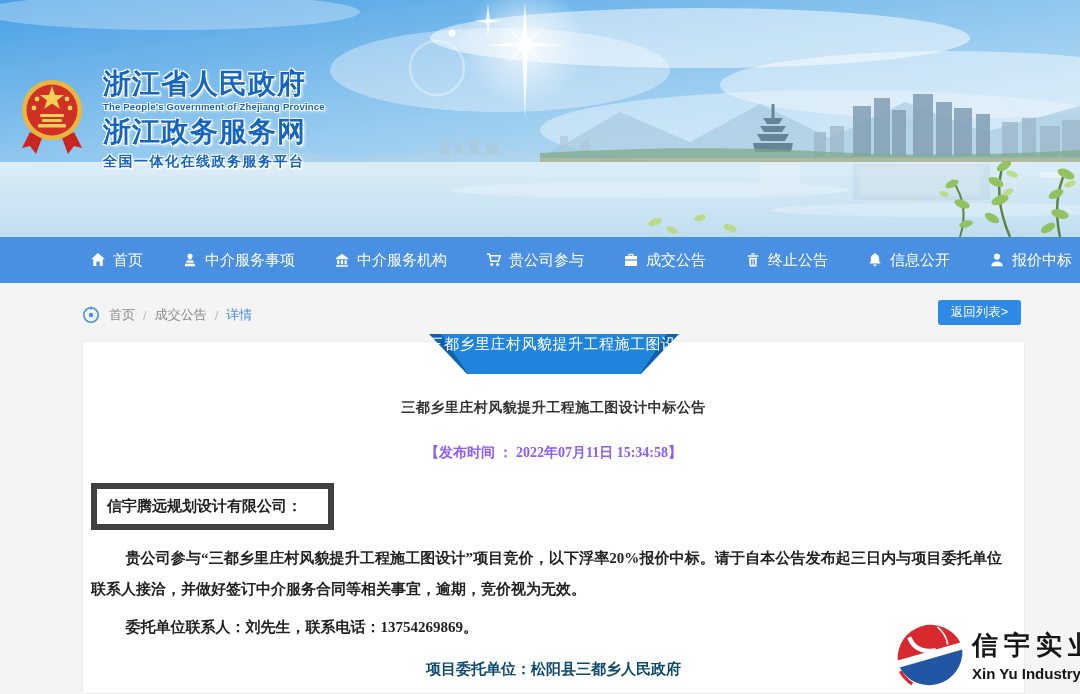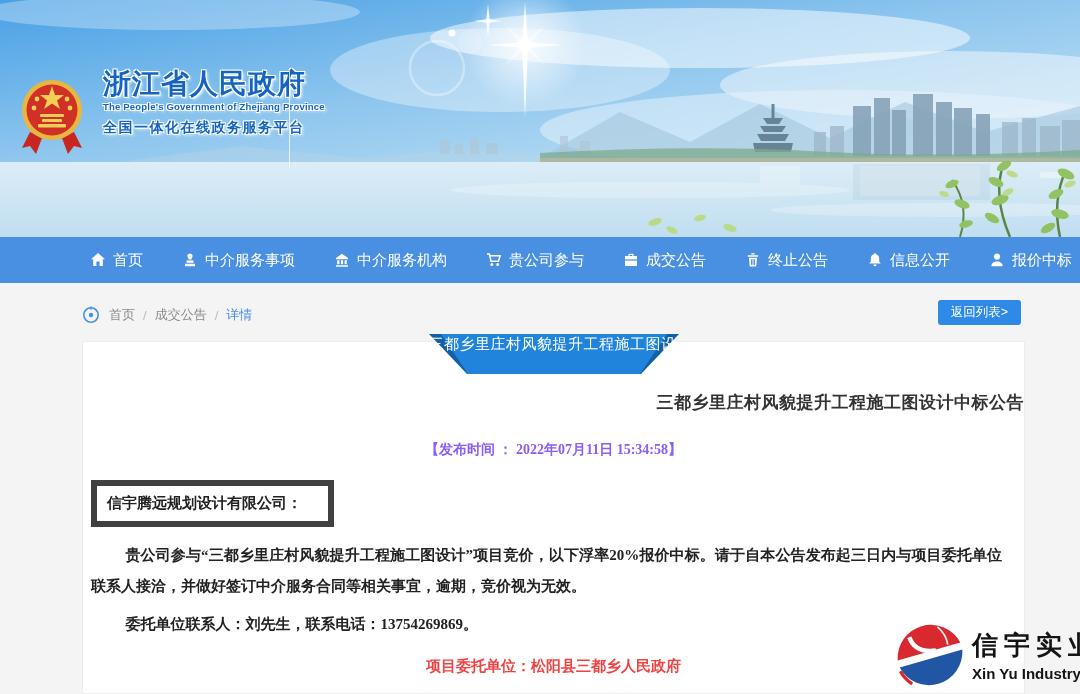--- a/index.html
+++ b/index.html
@@ -33,26 +33,26 @@
   .crumb-current{color:#4a90e2;}
   .crumb-icon{margin-right:9px;display:flex;align-items:center;}
   .back-btn{position:absolute;right:4px;top:-2px;background:#2e8ae6;color:#fff;font-size:12.5px;padding:4px 13px;border-radius:3px;border:none;cursor:pointer;}
 
   
   .card{position:absolute;left:82px;top:341px;width:943px;height:353px;background:#fff;border:1px solid #ededed;box-sizing:border-box;}
   .ribbon{position:absolute;left:50%;top:-8px;transform:translateX(-50%);width:250px;height:40px;}
   .ribbon svg{position:absolute;left:0;top:0;}
   .ribbon-label{position:absolute;left:0;top:0;width:100%;height:100%;display:flex;align-items:center;justify-content:center;color:#fff;font-size:15px;letter-spacing:.5px;}
   .serif{font-family:"Liberation Serif","DejaVu Serif",serif;}
-  .notice-title{margin:0;padding-top:49px;text-align:right;font-size:17px;font-weight:bold;color:#333;letter-spacing:.5px;}
+  .notice-title{margin:8px;padding-top:49px;text-align:center;font-size:14px;font-weight:bold;color:#333;letter-spacing:.5px;}
   .publish-time{margin-top:27px;text-align:center;font-size:14px;font-weight:bold;color:#8b5cf6;}
   .recipient-box{display:inline-block;margin:21px 0 0 8px;border:6px solid #404040;padding:8px 26px 8px 10px;font-size:15px;font-weight:bold;color:#222;}
   .body-para{margin:13px 22px 0 8px;font-size:15px;font-weight:bold;color:#222;line-height:31px;text-indent:2.3em;text-align:justify;}
   .contact-line{margin:13px 22px 0 8px;font-size:15px;font-weight:bold;color:#222;text-indent:2.3em;}
-  .client-line{margin-top:23px;text-align:center;font-size:15px;font-weight:bold;color:#ef4444;}
+  .client-line{margin-top:23px;text-align:center;font-size:15px;font-weight:bold;color:#0c4a6e;}
   .date-line{margin-top:21px;text-align:center;font-size:15px;font-weight:bold;color:#222;}
 
   
   .watermark{position:absolute;left:893px;top:618px;display:flex;align-items:center;gap:5px;z-index:6;}
   .wm-text .cn{font-size:26px;font-weight:bold;color:#141414;letter-spacing:6px;white-space:nowrap;}
   .wm-text .en{font-size:15px;font-weight:bold;color:#141414;margin-top:2px;white-space:nowrap;}
 </style>
 </head>
 <body>
 
@@ -191,20 +191,21 @@
       <g fill="#f3cf56">
         <rect x="20" y="40" width="24" height="3" rx="1"></rect>
         <rect x="22" y="45" width="20" height="3" rx="1"></rect>
         <rect x="18" y="50" width="28" height="3.5" rx="1"></rect>
       </g>
     </svg>
 
     <div class="gov-block">
       <div class="gov-title outline-blue">浙江省人民政府</div>
       <div class="gov-en outline-blue">The People's Government of Zhejiang Province</div>
+      <div class="gov-service outline-blue">浙江政务服务网</div>
       <div class="gov-platform outline-blue">全国一体化在线政务服务平台</div>
     </div>
 
     <div class="v-divider"></div>
 
   </div>
 
   <div class="nav">
     <div class="nav-item">
       <svg width="16" height="16" viewBox="0 0 16 16">

